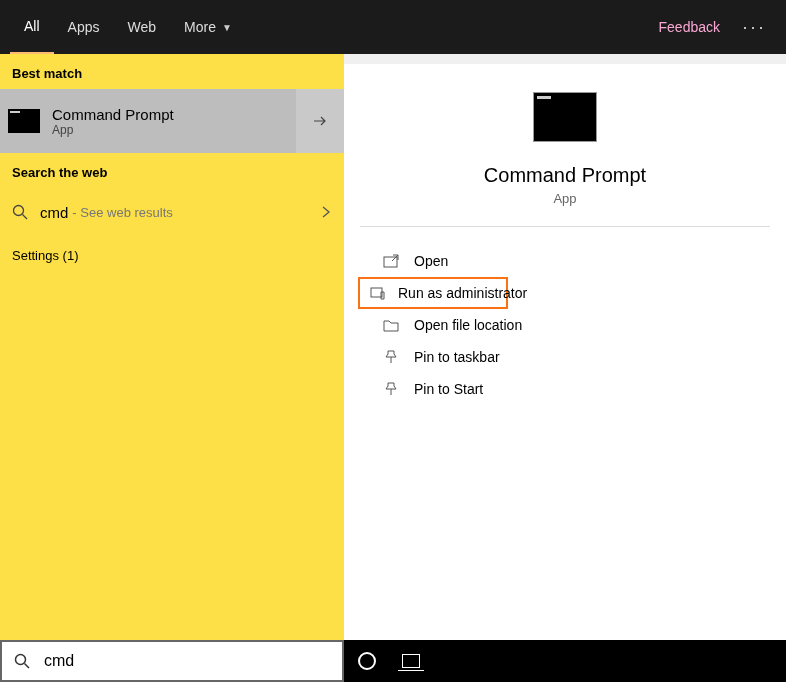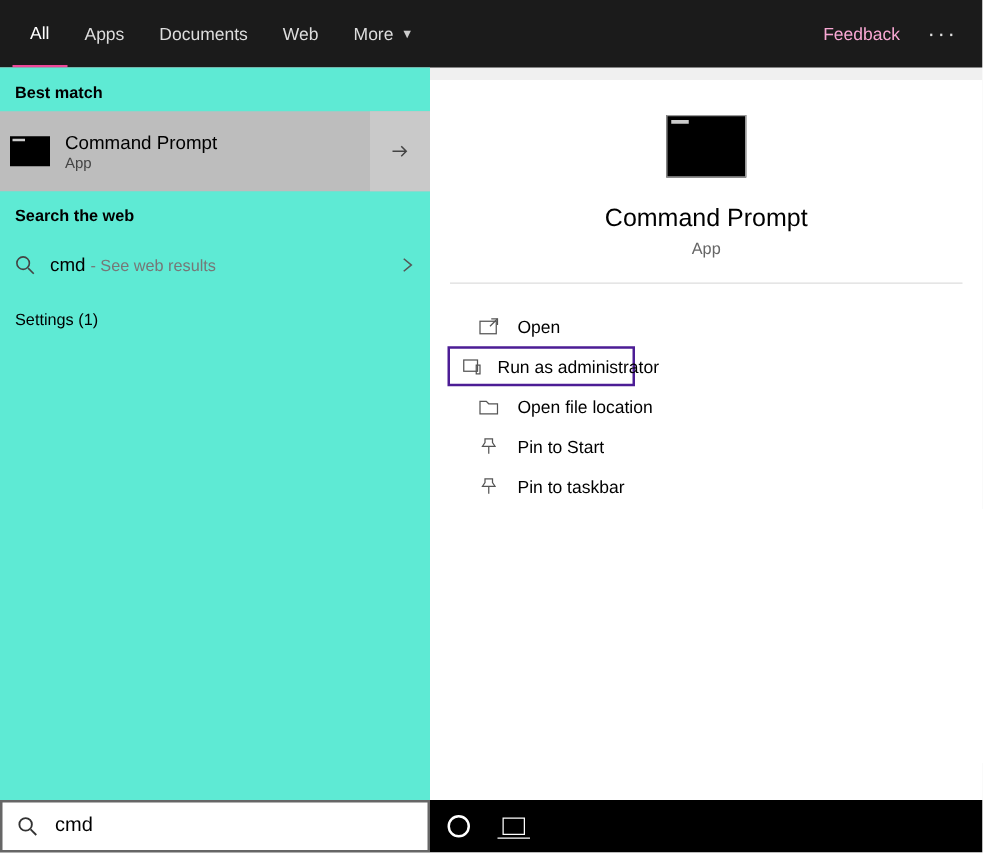--- a/index.html
+++ b/index.html
@@ -2,29 +2,29 @@
 <html><head>
 <meta charset="utf-8">
 <style>
   * { box-sizing: border-box; margin: 0; padding: 0; font-family: "Segoe UI", Arial, sans-serif; }
   html, body { width: 786px; height: 682px; overflow: hidden; background: #fff; }
   .root { width: 786px; height: 682px; position: relative; background: #f0f0f0; }
 
   
   .tabbar { background: #1b1b1b; color: #fff; height: 54px; display: flex; align-items: center; padding: 0 10px; }
   .tab { padding: 0 14px; height: 54px; display: flex; align-items: center; font-size: 14px; color: #ddd; cursor: pointer; }
-  .tab.active { border-bottom: 2px solid #ec4899; color: #fff; font-weight: 500; }
+  .tab.active { border-bottom: 2px solid #fdba74; color: #fff; font-weight: 500; }
   .tab .chev { margin-left: 6px; font-size: 10px; color: #ccc; }
   .tabbar-spacer { flex: 1; }
   .feedback { font-size: 14px; color: #f9a8d4; padding: 0 12px; cursor: pointer; }
   .more-dots { font-size: 18px; color: #ddd; padding: 0 10px; cursor: pointer; letter-spacing: 2px; }
 
   
   .body { display: flex; height: 586px; }
-  .left { width: 344px; background: #5eead4; display: flex; flex-direction: column; }
+  .left { width: 344px; background: #fde047; display: flex; flex-direction: column; }
   .right { flex: 1; background: #fff; margin-top: 10px; }
 
   .section-header { font-size: 13px; font-weight: 600; color: #000; padding: 12px 12px 8px 12px; }
 
   
   .match-row { display: flex; background: #bdbdbd; height: 64px; }
   .match-main { flex: 1; display: flex; align-items: center; padding-left: 8px; cursor: pointer; }
   .match-icon { width: 32px; height: 24px; background: #000; margin-right: 12px; position: relative; }
   .match-icon::before { content: ""; position: absolute; top: 2px; left: 2px; width: 10px; height: 2px; background: #ccc; }
   .match-text .title { font-size: 15px; color: #000; }
@@ -44,21 +44,21 @@
   .preview { text-align: center; padding: 28px 0 20px 0; border-bottom: 1px solid #ddd; margin: 0 16px; }
   .preview-icon { width: 64px; height: 50px; background: #000; margin: 0 auto 22px auto; border: 1px solid #999; position: relative; }
   .preview-icon::before { content: ""; position: absolute; top: 3px; left: 3px; width: 14px; height: 3px; background: #ccc; }
   .preview-title { font-size: 20px; color: #000; font-weight: 400; }
   .preview-sub { font-size: 13px; color: #666; margin-top: 4px; }
 
   .actions { margin: 18px 0 0 0; }
   .action { display: flex; align-items: center; height: 32px; padding: 0 36px; font-size: 14px; color: #000; cursor: pointer; }
   .action .aicon { width: 22px; margin-right: 12px; color: #555; display: flex; align-items: center; justify-content: center; }
 
-  .highlight-box { display: inline-flex; align-items: center; height: 32px; padding: 0 24px; border: 2px solid #4c1d95; margin-left: 0; }
+  .highlight-box { display: inline-flex; align-items: center; height: 32px; padding: 0 24px; border: 2px solid #f97316; margin-left: 0; }
 
   
   .bottombar { position: absolute; bottom: 0; left: 0; width: 786px; height: 42px; display: flex; background: #000; }
   .searchbox { width: 344px; height: 42px; background: #fff; border: 2px solid #666; display: flex; align-items: center; padding: 0 12px; }
   .searchbox .sicon { width: 18px; margin-right: 12px; color: #333; }
   .searchbox input { border: none; outline: none; font-size: 16px; flex: 1; background: transparent; }
   .taskbar { flex: 1; display: flex; align-items: center; padding-left: 14px; gap: 26px; }
   .cortana { width: 18px; height: 18px; border: 2px solid #fff; border-radius: 50%; }
   .taskview { width: 18px; height: 14px; position: relative; }
   .taskview::before { content: ""; position: absolute; inset: 0; border: 1.5px solid #fff; }
@@ -70,23 +70,20 @@
 <body>
 
 <div class="root">
 
   <div class="tabbar">
     <div class="tab active">
         <span>All</span>
       </div>
     <div class="tab">
         <span>Apps</span>
-      </div>
-    <div class="tab">
-        <span>Documents</span>
       </div>
     <div class="tab">
         <span>Web</span>
       </div>
     <div class="tab">
         <span>More</span>
         <span class="chev">▼</span>
       </div>
     <div class="tabbar-spacer"></div>
     <div class="feedback"><span>Feedback</span></div>
@@ -173,30 +170,30 @@
           </span>
           <span>Open file location</span>
         </div>
 
         <div class="action">
           <span class="aicon">
             <svg width="16" height="14" viewBox="0 0 16 14">
                 <path d="M5 1 H11 V4 L13 7 H3 L5 4 Z M8 7 V13" stroke="#555" fill="none"></path>
               </svg>
           </span>
+          <span>Pin to taskbar</span>
+        </div>
+
+        <div class="action">
+          <span class="aicon">
+            <svg width="16" height="14" viewBox="0 0 16 14">
+                <path d="M5 1 H11 V4 L13 7 H3 L5 4 Z M8 7 V13" stroke="#555" fill="none"></path>
+              </svg>
+          </span>
           <span>Pin to Start</span>
-        </div>
-
-        <div class="action">
-          <span class="aicon">
-            <svg width="16" height="14" viewBox="0 0 16 14">
-                <path d="M5 1 H11 V4 L13 7 H3 L5 4 Z M8 7 V13" stroke="#555" fill="none"></path>
-              </svg>
-          </span>
-          <span>Pin to taskbar</span>
         </div>
       </div>
     </div>
   </div>
 
   <div class="bottombar">
     <div class="searchbox">
       <span class="sicon">
         <svg width="16" height="16" viewBox="0 0 16 16">
             <circle cx="6.5" cy="6.5" r="5" stroke="#333" stroke-width="1.5" fill="none"></circle>

